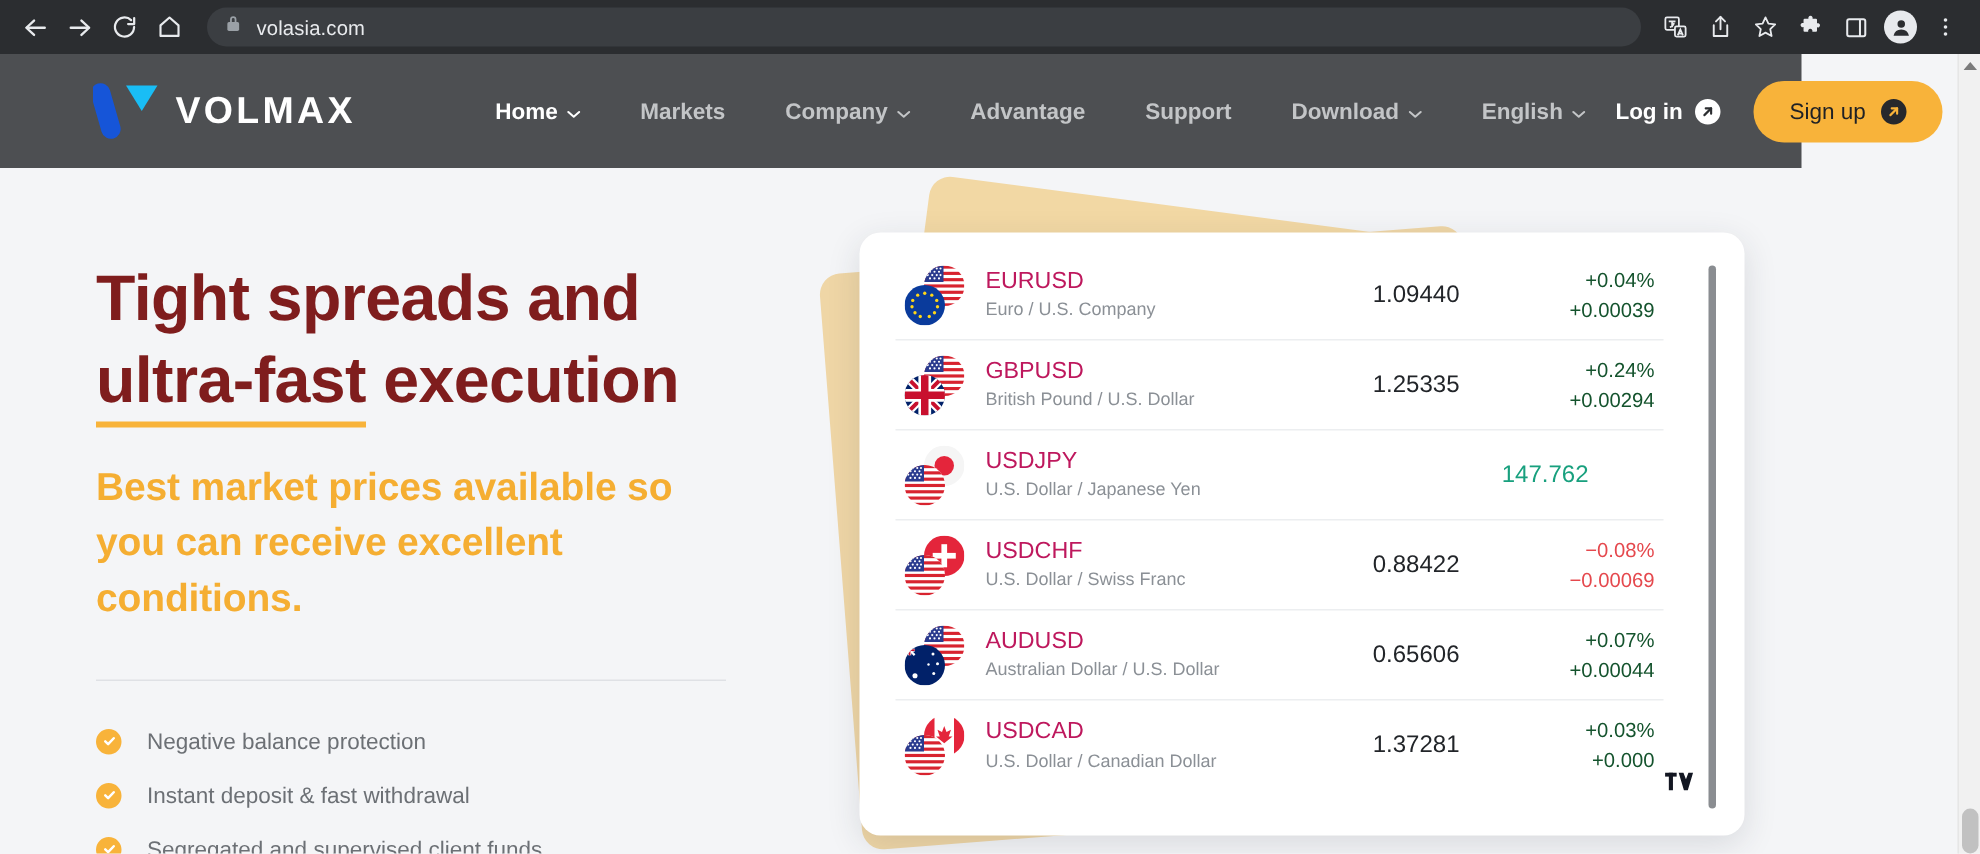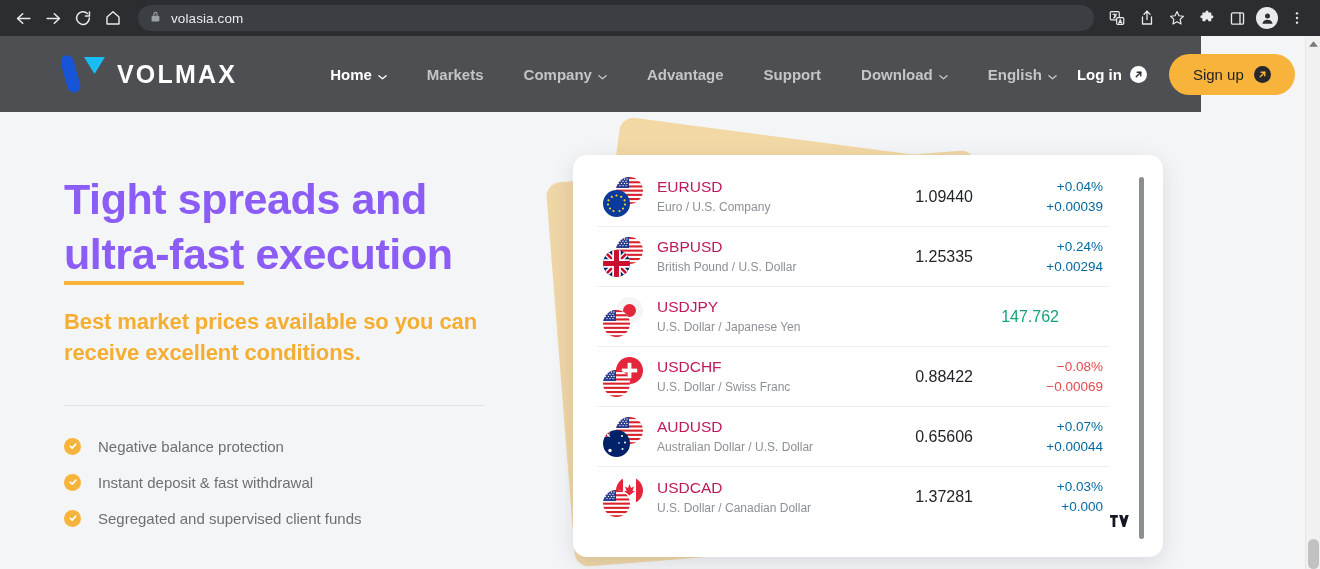--- a/index.html
+++ b/index.html
@@ -135,30 +135,30 @@
     background: #26282c;
     display: flex; align-items: center; justify-content: center;
   }
 
   
   .hero-left {
     position: absolute; top: 76px; left: 0;
     width: 560px; padding: 60px 0 0 64px;
   }
   .hero-title {
-    font-size: 43px; font-weight: 700; color: #8b5cf6;
+    font-size: 43px; font-weight: 700; color: #7f1d1d;
     line-height: 1.28; letter-spacing: -0.4px;
   }
   .hl-underline {
     border-bottom: 4px solid #f8b33a;
     padding-bottom: 3px;
   }
   .hero-sub {
     margin-top: 24px;
-    font-size: 22px; font-weight: 700; color: #f5ae32;
+    font-size: 26px; font-weight: 700; color: #f5ae32;
     line-height: 1.42; letter-spacing: -0.1px;
     max-width: 420px;
   }
   .hero-divider {
     margin-top: 36px;
     width: 420px; height: 1px;
     background: #dfe1e5;
   }
   .feature-list { margin-top: 32px; }
   .feature-row {
@@ -228,21 +228,21 @@
   .price {
     font-size: 16px; color: #222529;
     text-align: right; width: 106px;
     flex: 0 0 auto; margin-right: 44px;
   }
   .price.up { color: #18a07e; }
   .chg-block {
     width: 86px; flex: 0 0 auto;
     text-align: right; font-size: 13.5px; line-height: 1.48;
   }
-  .pos { color: #0369a1; }
+  .pos { color: #14532d; }
   .neg { color: #e5484d; }
 
   .card-scrollbar {
     position: absolute; right: 18px; top: 22px;
     width: 6px; height: 362px;
     background: transparent;
   }
   .card-sb-thumb {
     width: 5px; height: 362px;
     background: #8a8d91; border-radius: 3px;

